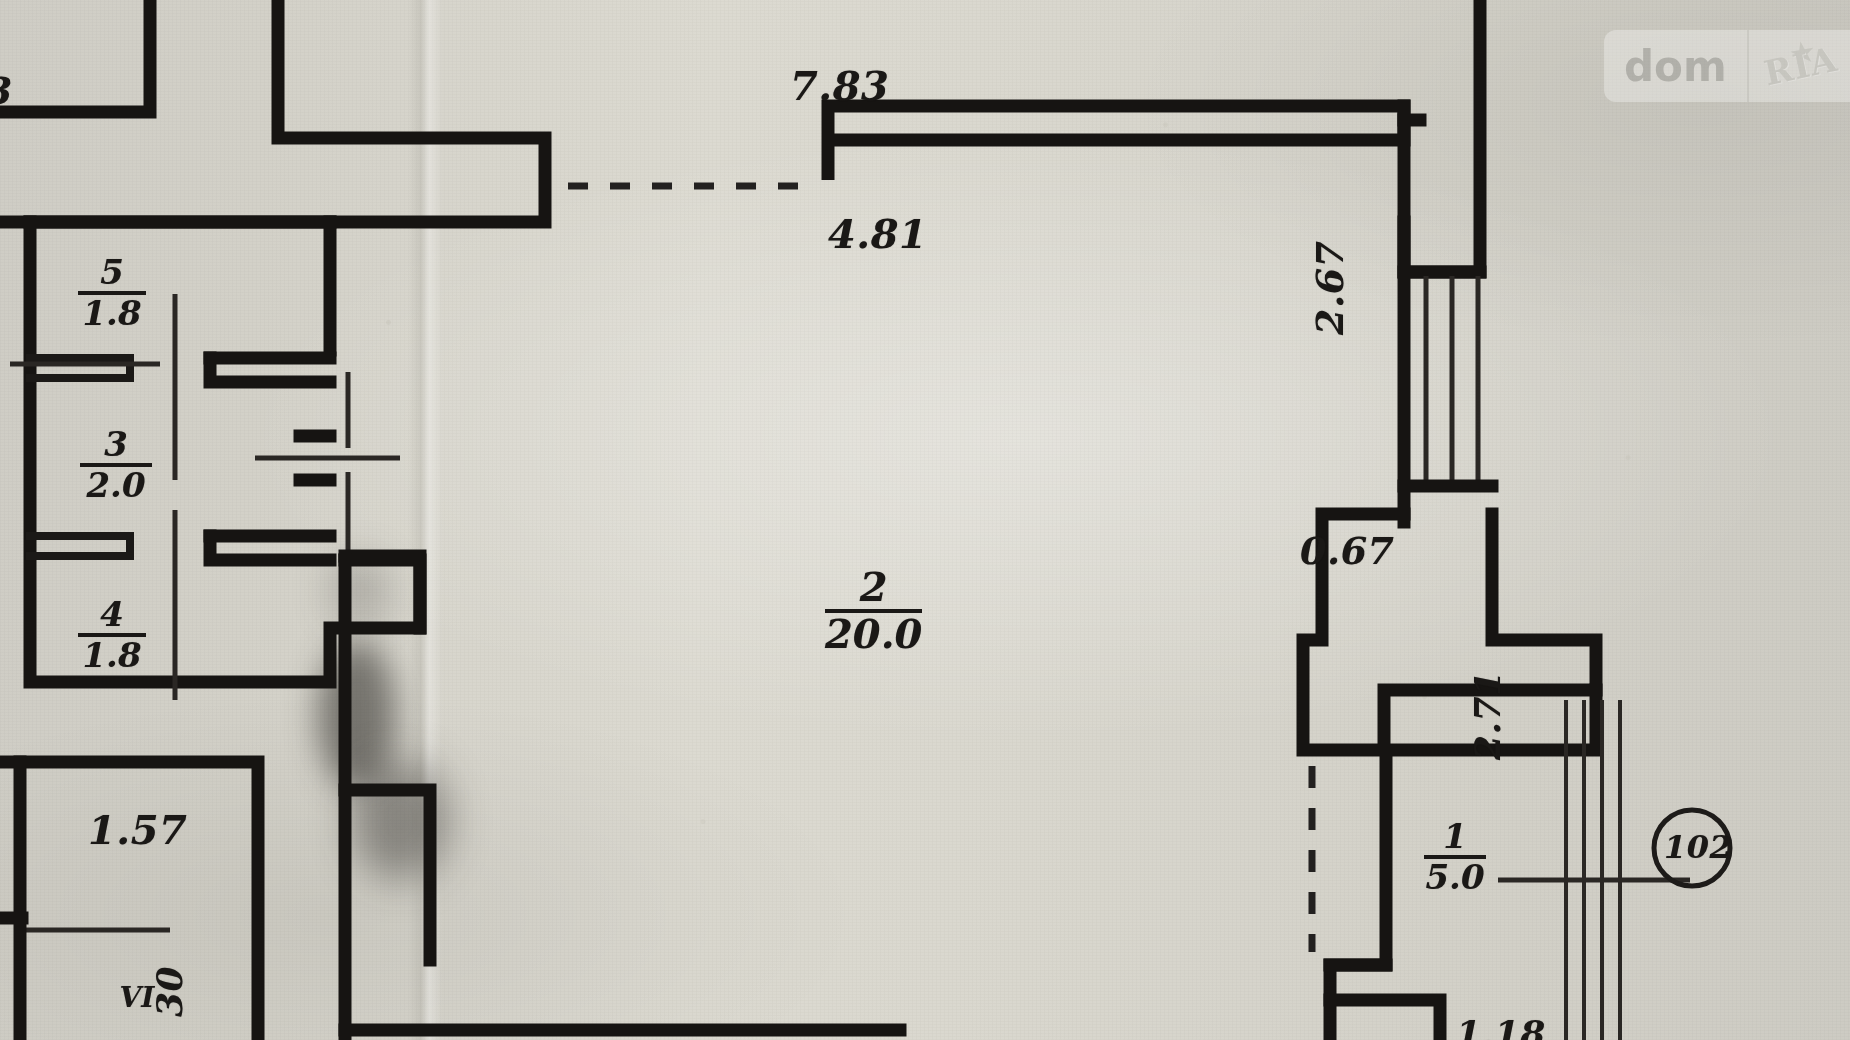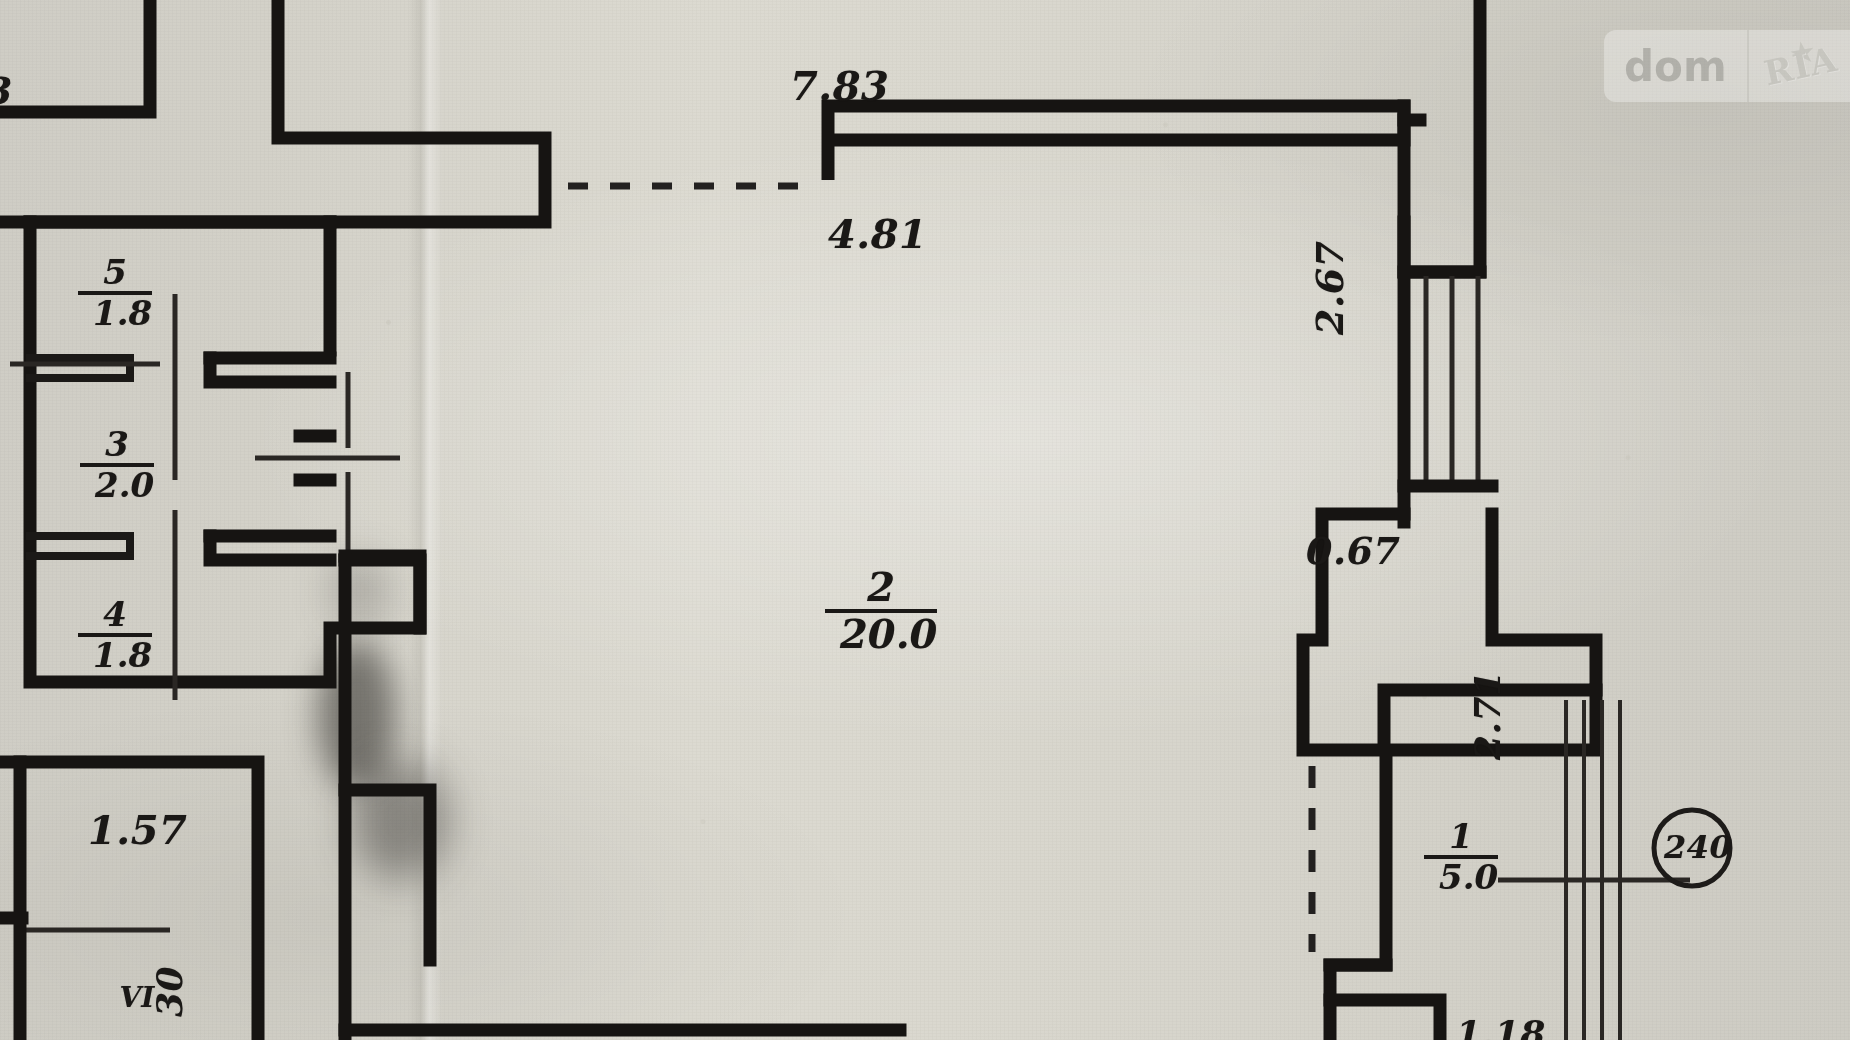--- a/index.html
+++ b/index.html
@@ -45,21 +45,21 @@
 
   
   .txt{position:absolute;color:#1a1816;font-family:"DejaVu Serif", serif;
        font-style:italic;font-weight:700;letter-spacing:.5px;white-space:nowrap;
        text-shadow:0 0 1px rgba(26,24,22,.35);}
   .frac{position:absolute;display:flex;flex-direction:column;align-items:center;
         color:#1a1816;font-family:"DejaVu Serif", serif;font-style:italic;font-weight:700;
         text-shadow:0 0 1px rgba(26,24,22,.3);}
   .frac .num{line-height:.95;}
   .frac .bar{height:4px;background:#1a1816;width:100%;margin:3px 0 1px;}
-  .frac .den{line-height:1;margin-left:15px;}
+  .frac .den{line-height:1;}
   .rot{transform:rotate(-90deg);transform-origin:left bottom;}
 
   
   .wm{position:absolute;display:flex;align-items:stretch;opacity:.5;}
   .wm .dom{background:rgba(255,255,255,.62);border-radius:12px 0 0 12px;
      display:flex;align-items:center;justify-content:center;padding:8px 20px;}
   .wm .dom span{font-family:"DejaVu Sans", sans-serif;font-weight:700;font-size:42px;color:#9d9d99;}
   .wm .ria{background:rgba(255,255,255,.62);border-left:2px solid rgba(205,205,200,.9);
      border-radius:0 4px 4px 0;display:flex;align-items:center;justify-content:center;position:relative;width:104px;}
   .wm .ria .rr{font-family:"DejaVu Serif", serif;font-weight:700;font-size:34px;color:#c9c9c4;
@@ -184,28 +184,28 @@
 
   <div class="frac" style="left:108px;top:985px;font-size:28px;min-width:58px;gap:39px;">
     <div class="num">VI</div>
     <div class="bar"></div>
     <div class="den"></div>
   </div>
 
   <div class="txt" style="left:790px;top:62px;font-size:40px;">7.83</div>
   <div class="txt" style="left:828px;top:210px;font-size:40px;">4.81</div>
   <div class="txt rot" style="left:1352px;top:290px;font-size:38px;">2.67</div>
-  <div class="txt" style="left:1300px;top:528px;font-size:38px;margin-left:6px;">0.67</div>
+  <div class="txt" style="left:1300px;top:528px;font-size:38px;">0.67</div>
   <div class="txt rot" style="left:1508px;top:718px;font-size:36px;">2.71</div>
   <div class="txt" style="left:88px;top:782px;font-size:40px;margin-top:24px;">1.57</div>
   <div class="txt rot" style="left:190px;top:975px;font-size:36px;">30</div>
   <div class="txt" style="left:-14px;top:68px;font-size:38px;">3</div>
   <div class="txt" style="left:1456px;top:1012px;font-size:36px;">1.18</div>
 
-  <div class="txt" style="left:1664px;top:828px;font-size:32px;">240</div>
+  <div class="txt" style="left:1664px;top:828px;font-size:32px;">102</div>
 
   <div class="wm" style="left:1604px;top:30px;height:72px;">
     <div class="dom">
       <span>dom</span>
     </div>
     <div class="ria">
       <div class="star">★</div>
       <div class="rr">RIA</div>
     </div>
   </div>

